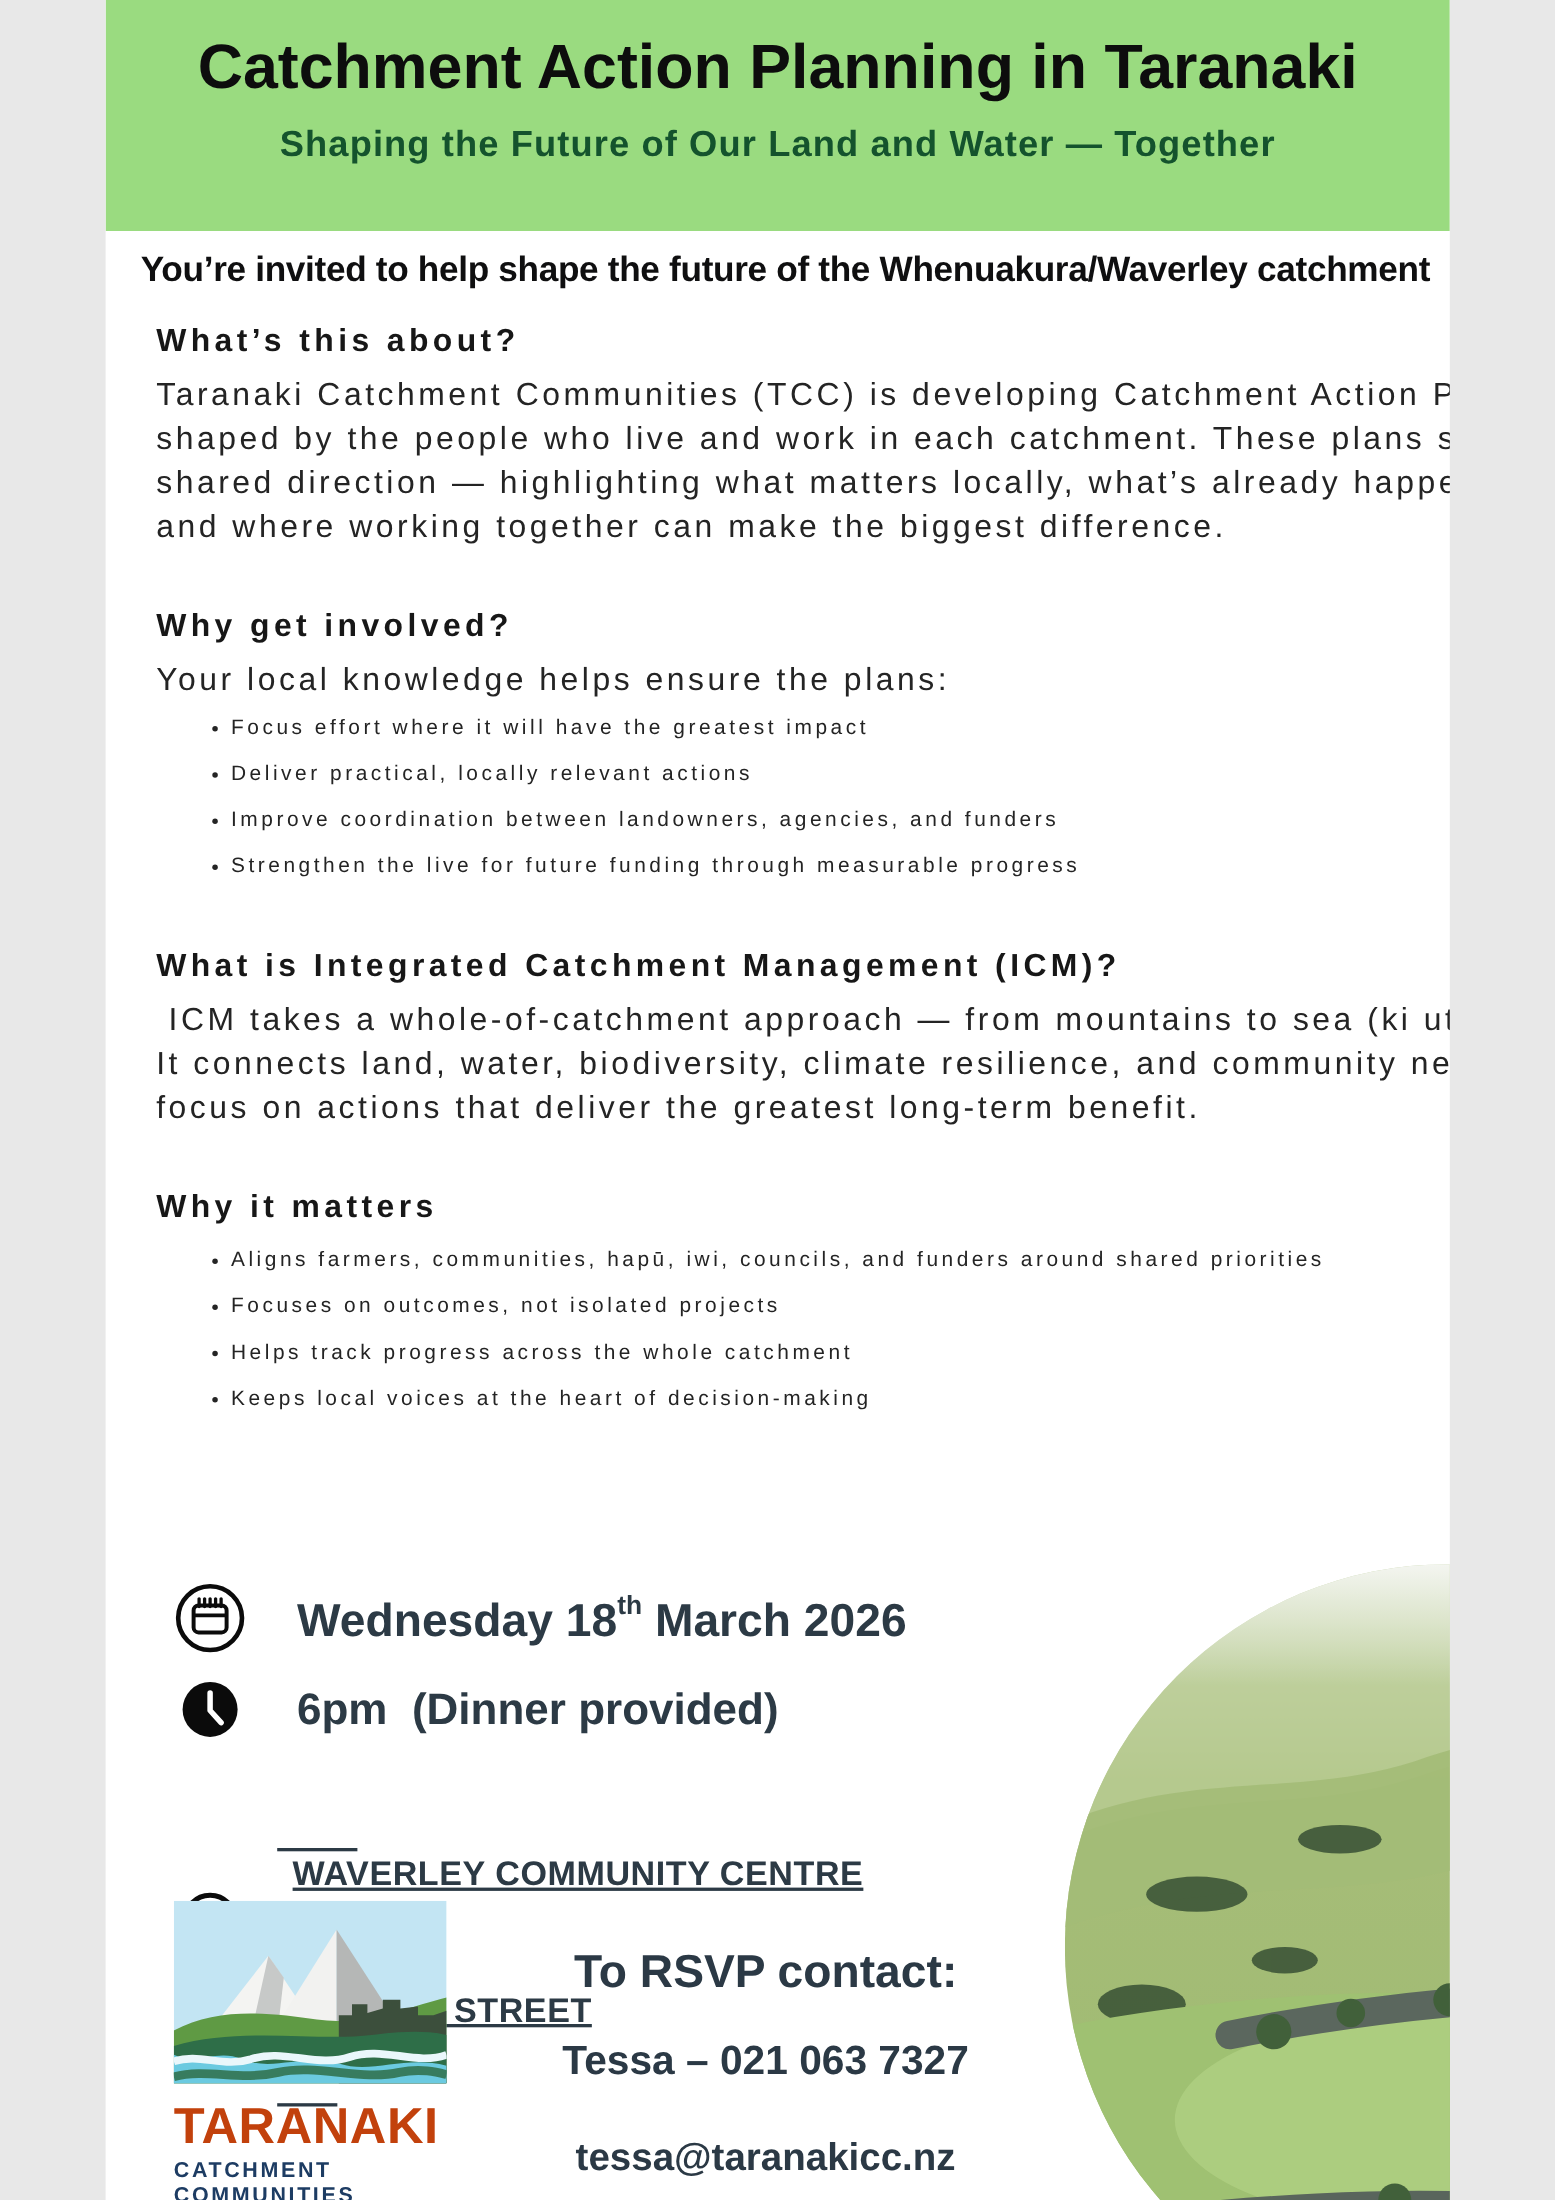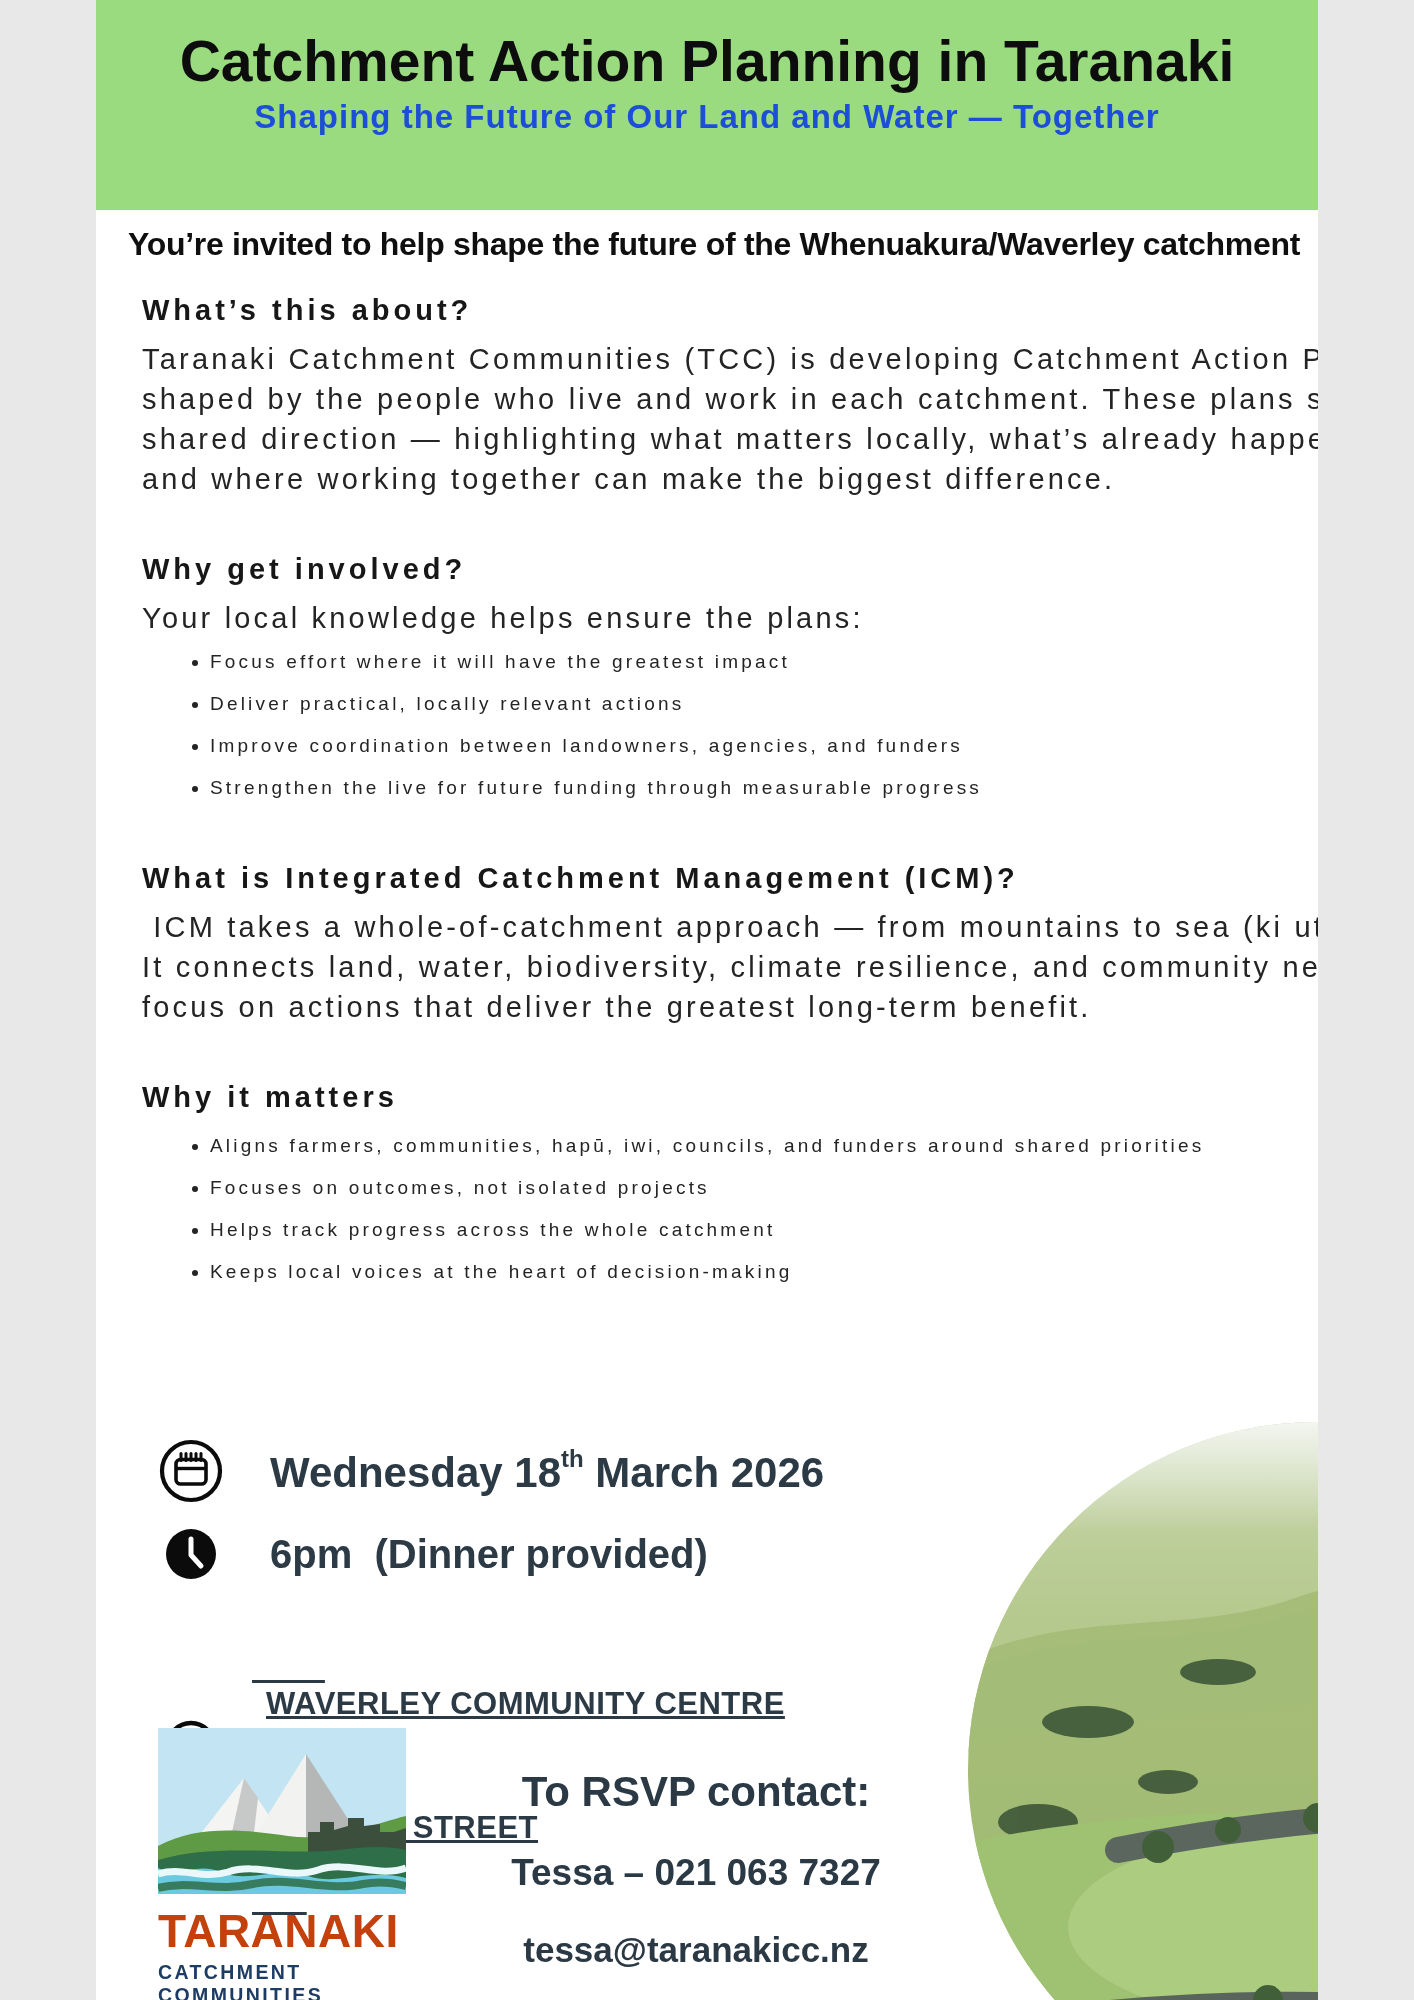--- a/index.html
+++ b/index.html
@@ -4,21 +4,21 @@
 <style>
   html,body{margin:0;padding:0;background:#e8e8e8;}
   .page{
     position:relative;width:1222px;height:2000px;margin:0 auto;
     background:#ffffff;overflow:hidden;
     font-family:"Liberation Sans","DejaVu Sans",sans-serif;color:#1d1d1f;
   }
   
   .banner{position:absolute;top:0;left:0;width:100%;height:210px;background:#9adb80;text-align:center;}
   .banner .title{margin:0;padding-top:28px;font-size:57px;font-weight:900;letter-spacing:0;color:#0d0d0d;}
-  .banner .subtitle{margin-top:4px;font-size:33px;font-weight:800;letter-spacing:1px;color:#1d4ed8;}
+  .banner .subtitle{margin-top:18px;font-size:33px;font-weight:800;letter-spacing:1px;color:#14532d;}
   
   .invite{position:absolute;top:226px;left:32px;width:1356px;font-size:32px;font-weight:800;letter-spacing:-0.3px;color:#0f0f10;}
   
   .content{position:absolute;top:294px;left:46px;width:1326px;}
   .sec h2{font-size:29px;font-weight:700;letter-spacing:4px;margin:54px 0 12px;color:#171717;}
   .sec:first-child h2{margin-top:0;}
   .sec p{font-size:29px;letter-spacing:3.2px;line-height:40px;margin:0;color:#242424;white-space:pre-wrap;}
   .sec ul{margin:4px 0 0;padding-left:68px;max-width:1190px;}
   .sec li{font-size:19px;letter-spacing:3.2px;line-height:40px;margin:2px 0;color:#242424;}
   
@@ -37,21 +37,21 @@
   
   .photo{position:absolute;left:872px;top:1422px;width:696px;height:696px;border-radius:50%;overflow:hidden;}
   .photo svg{display:block;}
   
   .logo{position:absolute;left:62px;top:1728px;width:248px;}
   .logo-name{font-size:46px;font-weight:900;letter-spacing:0.5px;color:#c2410c;margin-top:6px;}
   .logo-tag{font-size:19.5px;font-weight:600;letter-spacing:2.4px;color:#1d3c63;margin-top:3px;}
   .rsvp{position:absolute;left:340px;top:1768px;width:520px;text-align:center;color:#2b3945;}
   .rsvp-heading{font-size:42px;font-weight:800;}
   .rsvp-phone{font-size:37px;font-weight:800;margin-top:36px;}
-  .rsvp-email{font-size:35px;font-weight:800;margin-top:36px;}
+  .rsvp-email{font-size:35px;font-weight:800;margin-top:48px;}
 </style>
 </head>
 <body>
 
 <div class="page">
 
   <header class="banner">
     <h1 class="title">Catchment Action Planning in Taranaki</h1>
     <div class="subtitle">Shaping the Future of Our Land and Water — Together</div>
   </header>

